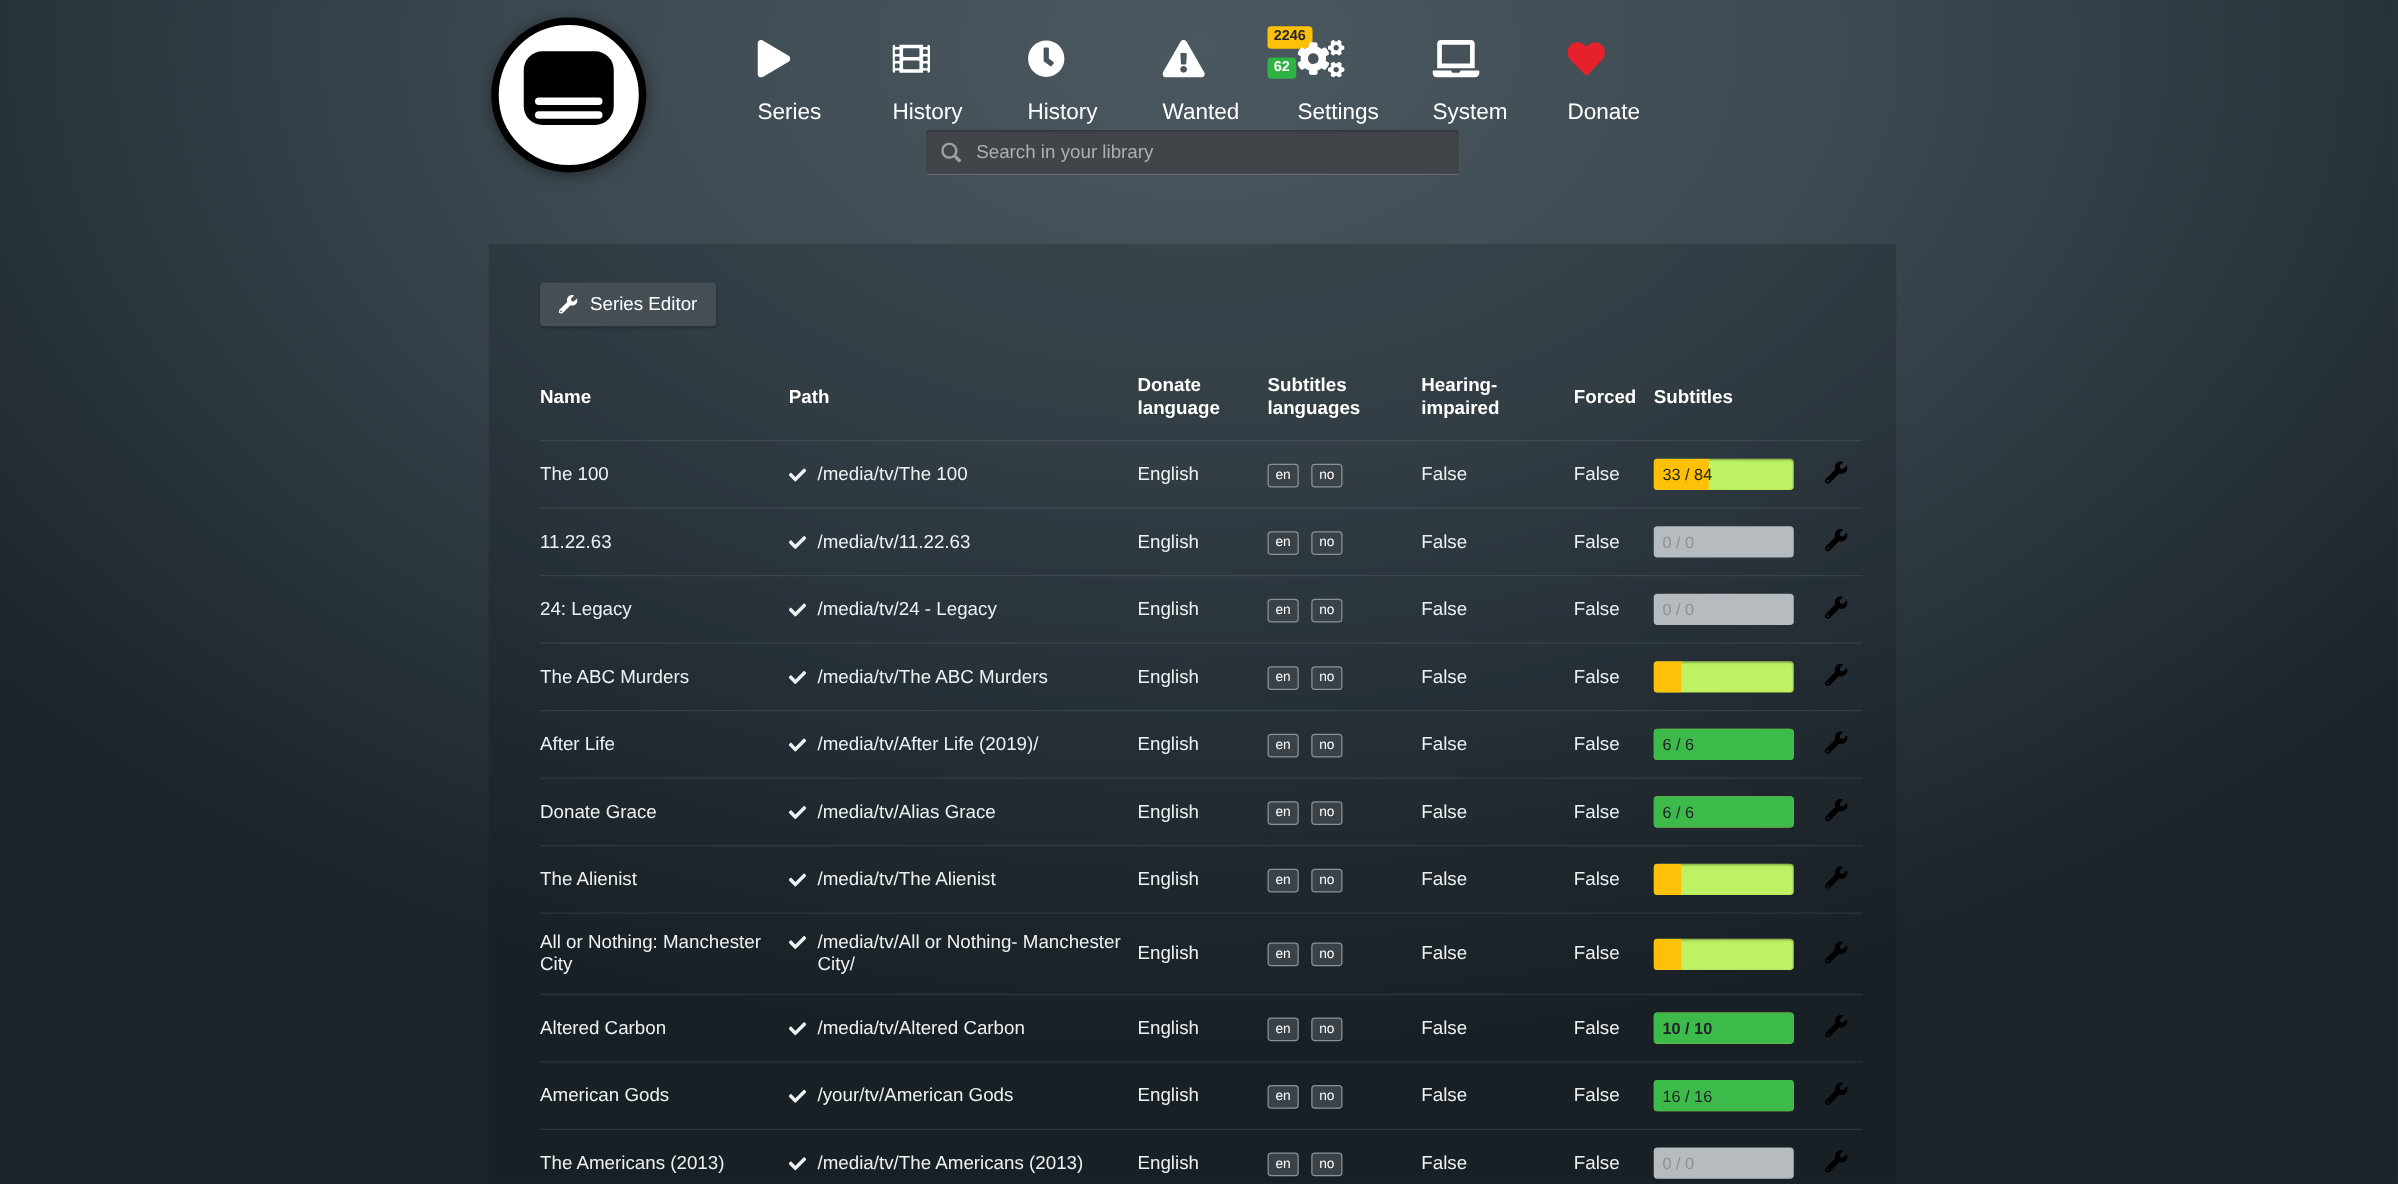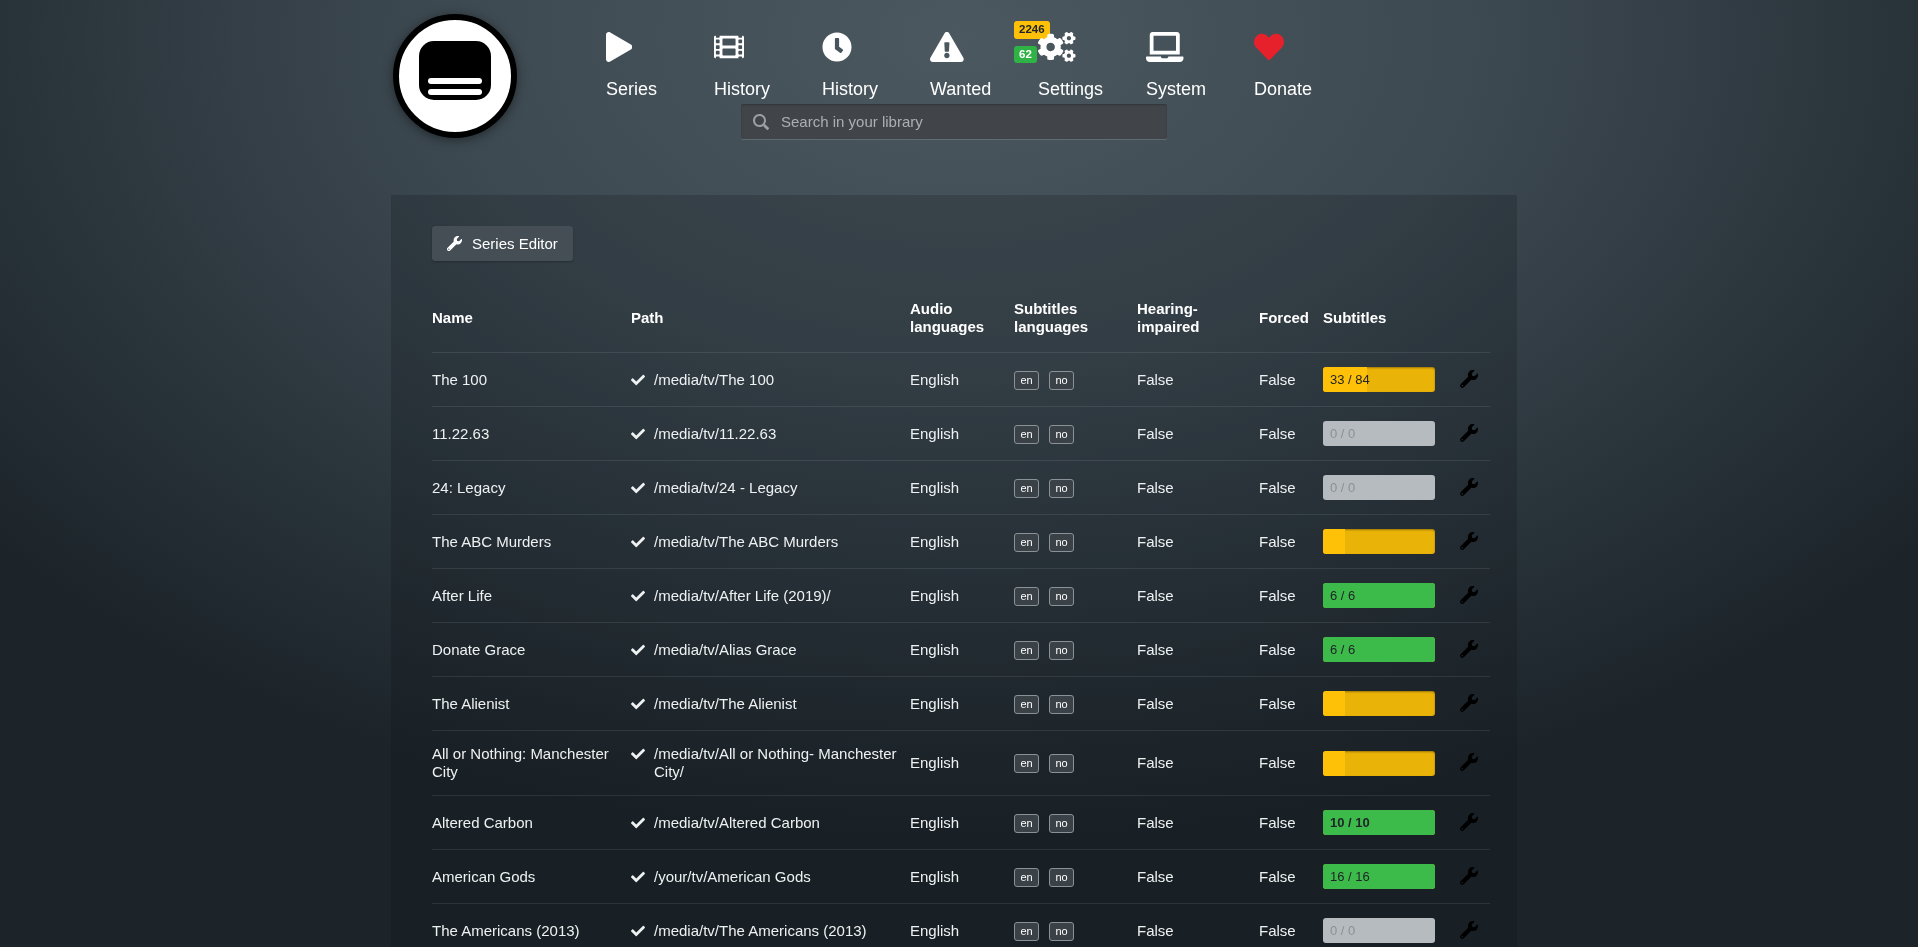--- a/index.html
+++ b/index.html
@@ -43,21 +43,21 @@
   th{font-size:15px;font-weight:700;text-align:left;padding:0 10px 16px 0;vertical-align:middle;color:#fff;line-height:1.2;}
   .th-narrow{display:inline-block;max-width:78px;}
   td{font-size:15px;padding:14px 10px 14px 0;border-top:1px solid rgba(255,255,255,0.09);vertical-align:middle;color:#eef1f2;line-height:1.2;}
   .path-wrap{display:flex;align-items:flex-start;}
   .check-svg{width:14px;height:14px;fill:#fff;margin:2px 9px 0 0;flex-shrink:0;}
   .lang-chip{
     display:inline-block;min-width:15px;text-align:center;font-size:11px;padding:3px 4px;
     border:1px solid #8a9298;background:#3a4147;border-radius:3px;color:#fff;margin-right:10px;line-height:1;
   }
   .progress{
-    width:112px;height:25px;background:#eab308;border-radius:3px;position:relative;overflow:hidden;
+    width:112px;height:25px;background:#bef264;border-radius:3px;position:relative;overflow:hidden;
     box-shadow:inset 0 1px 2px rgba(0,0,0,.35);
   }
   .progress .fill{position:absolute;left:0;top:0;bottom:0;}
   .progress .plabel{position:absolute;left:7px;top:50%;transform:translateY(-50%);font-size:13px;white-space:nowrap;z-index:2;}
   .action-btn{background:none;border:none;cursor:pointer;padding:2px;}
   .wrench-svg{width:18px;height:18px;fill:#fff;display:block;}
   .c-actions{text-align:right;}
 </style>
 </head>
 <body>
@@ -157,21 +157,21 @@
         <col style="width:123px">
       <col style="width:122px">
         <col style="width:64px">
         <col style="width:127px">
         <col style="width:40px">
     </colgroup>
     <thead>
       <tr>
         <th>Name</th>
         <th>Path</th>
-        <th>Audio languages</th>
+        <th>Donate language</th>
         <th>Subtitles languages</th>
         <th><span class="th-narrow">Hearing-impaired</span></th>
         <th>Forced</th>
         <th>Subtitles</th>
         <th></th>
       </tr>
     </thead>
     <tbody>
         <tr>
           <td>The 100</td>

